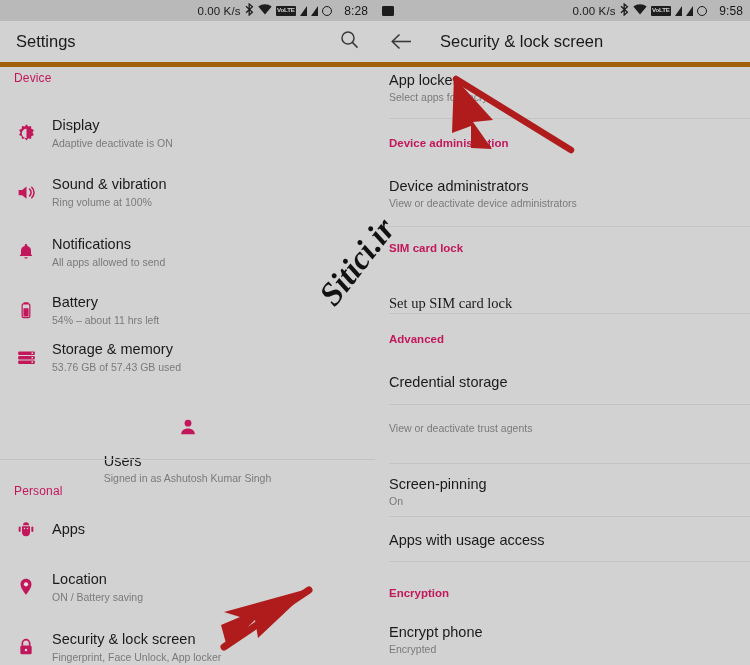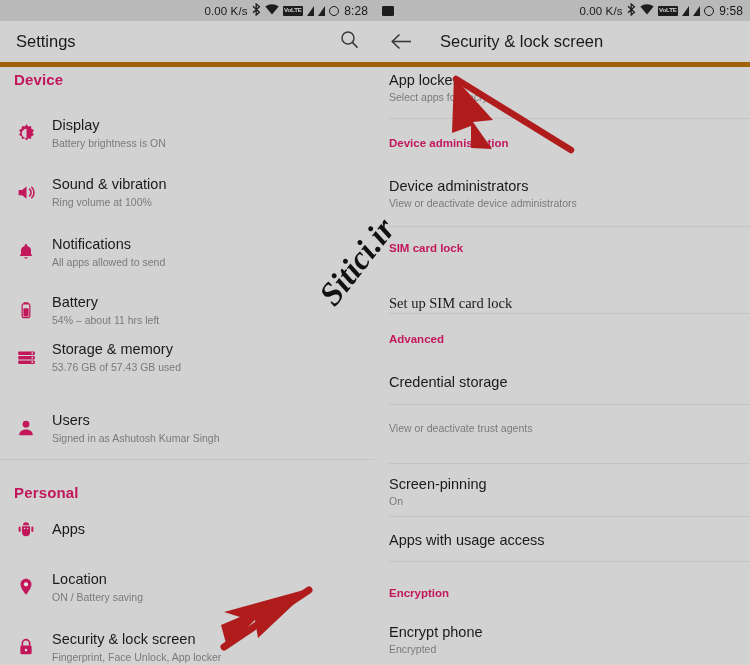--- a/index.html
+++ b/index.html
@@ -30,21 +30,21 @@
     display: flex;
     align-items: center;
     padding: 0 7px;
     font-size: 11.5px;
     color: #1d1d1d;
     letter-spacing: .1px;
   }
   .sb-left { display:flex; align-items:center; gap:4px; }
   .sb-right { margin-left:auto; display:flex; align-items:center; gap:4px; }
   .sb-speed { font-size: 11.5px; font-weight: 400; color:#1b1b1b; }
-  .sb-time { font-size: 12px; color:#161616; margin-left:1px; }
+  .sb-time { font-size: 12px; color:#161616; margin-left:8px; }
   .ic { display:inline-block; vertical-align:middle; }
   .volte-badge {
     display:inline-flex; align-items:center; justify-content:center;
     background:#1d1d1d; color:#d2d2d2;
     font-size:6.2px; font-weight:700; letter-spacing:-0.2px;
     line-height:1; padding:1.5px 1.5px; border-radius:1px;
     height:10px; min-width:17px;
   }
   .sig {
     width:0;height:0;display:inline-block;
@@ -73,22 +73,22 @@
     font-size: 16.5px;
     color: #1a1a1a;
     font-weight: 400;
   }
   .appbar .search-btn { margin-left: auto; cursor: pointer; }
   .back-btn { margin-right: 28px; cursor: pointer; display:flex; align-items:center; }
   .appbar-right-title { font-size: 16.5px; color:#1a1a1a; }
 
   
   .section-header {
-    font-size: 15px;
-    font-weight: 700;
+    font-size: 12px;
+    font-weight: 400;
     color: #c2185b;
     letter-spacing: .15px;
   }
   .row {
     display: flex;
     align-items: center;
     cursor: pointer;
   }
   .row-icon {
     width: 52px;
@@ -191,21 +191,21 @@
 
     <div class="abs row" style="top:106px; height:54px;">
       <div class="row-icon">
         <svg width="21" height="21" viewBox="0 0 24 24">
             <path d="M12 1.5l2 2.6 3.2-.8.3 3.3 3 1.3-1.6 2.9 1.6 2.9-3 1.3-.3 3.3-3.2-.8-2 2.6-2-2.6-3.2.8-.3-3.3-3-1.3 1.6-2.9L3.5 7.9l3-1.3.3-3.3 3.2.8z" fill="#c2185b"></path>
             <path d="M12 6.6a5.4 5.4 0 0 0 0 10.8z" fill="#d2d2d2"></path>
           </svg>
       </div>
       <div class="row-text">
         <span class="row-title">Display</span>
-        <span class="row-sub">Battery brightness is ON</span>
+        <span class="row-sub">Adaptive deactivate is ON</span>
       </div>
     </div>
 
     <div class="abs row" style="top:165px; height:54px;">
       <div class="row-icon">
         <svg width="21" height="21" viewBox="0 0 24 24">
             <path d="M3 9v6h4l5 4V5L7 9H3z" fill="#c2185b"></path>
             <path d="M15.5 8.2a5 5 0 0 1 0 7.6M18 6a8.3 8.3 0 0 1 0 12" fill="none" stroke="#c2185b" stroke-width="1.8" stroke-linecap="round"></path>
           </svg>
       </div>
@@ -252,21 +252,21 @@
             <circle cx="18.6" cy="12.2" r="1" fill="#d2d2d2"></circle>
             <circle cx="18.6" cy="17.4" r="1" fill="#d2d2d2"></circle>
           </svg>
       </div>
       <div class="row-text">
         <span class="row-title">Storage &amp; memory</span>
         <span class="row-sub">53.76 GB of 57.43 GB used</span>
       </div>
     </div>
 
-    <div class="abs row" style="top:401px; height:54px;">
+    <div class="abs row" style="top:401px; height:54px;flex-direction:column;">
       <div class="row-icon">
         <svg width="20" height="20" viewBox="0 0 24 24">
             <circle cx="12" cy="7.4" r="4.1" fill="#c2185b"></circle>
             <path d="M3.8 20.8c0-4.5 3.7-7 8.2-7s8.2 2.5 8.2 7z" fill="#c2185b"></path>
           </svg>
       </div>
       <div class="row-text">
         <span class="row-title">Users</span>
         <span class="row-sub">Signed in as Ashutosh Kumar Singh</span>
       </div>

